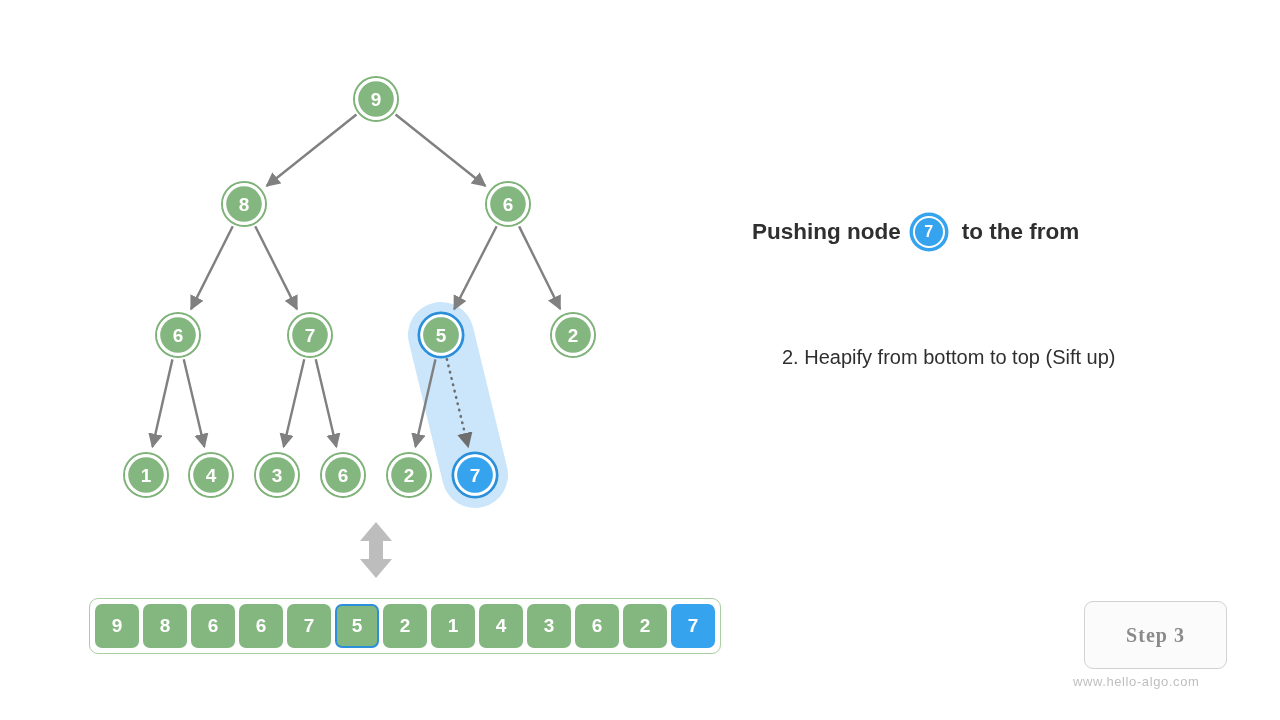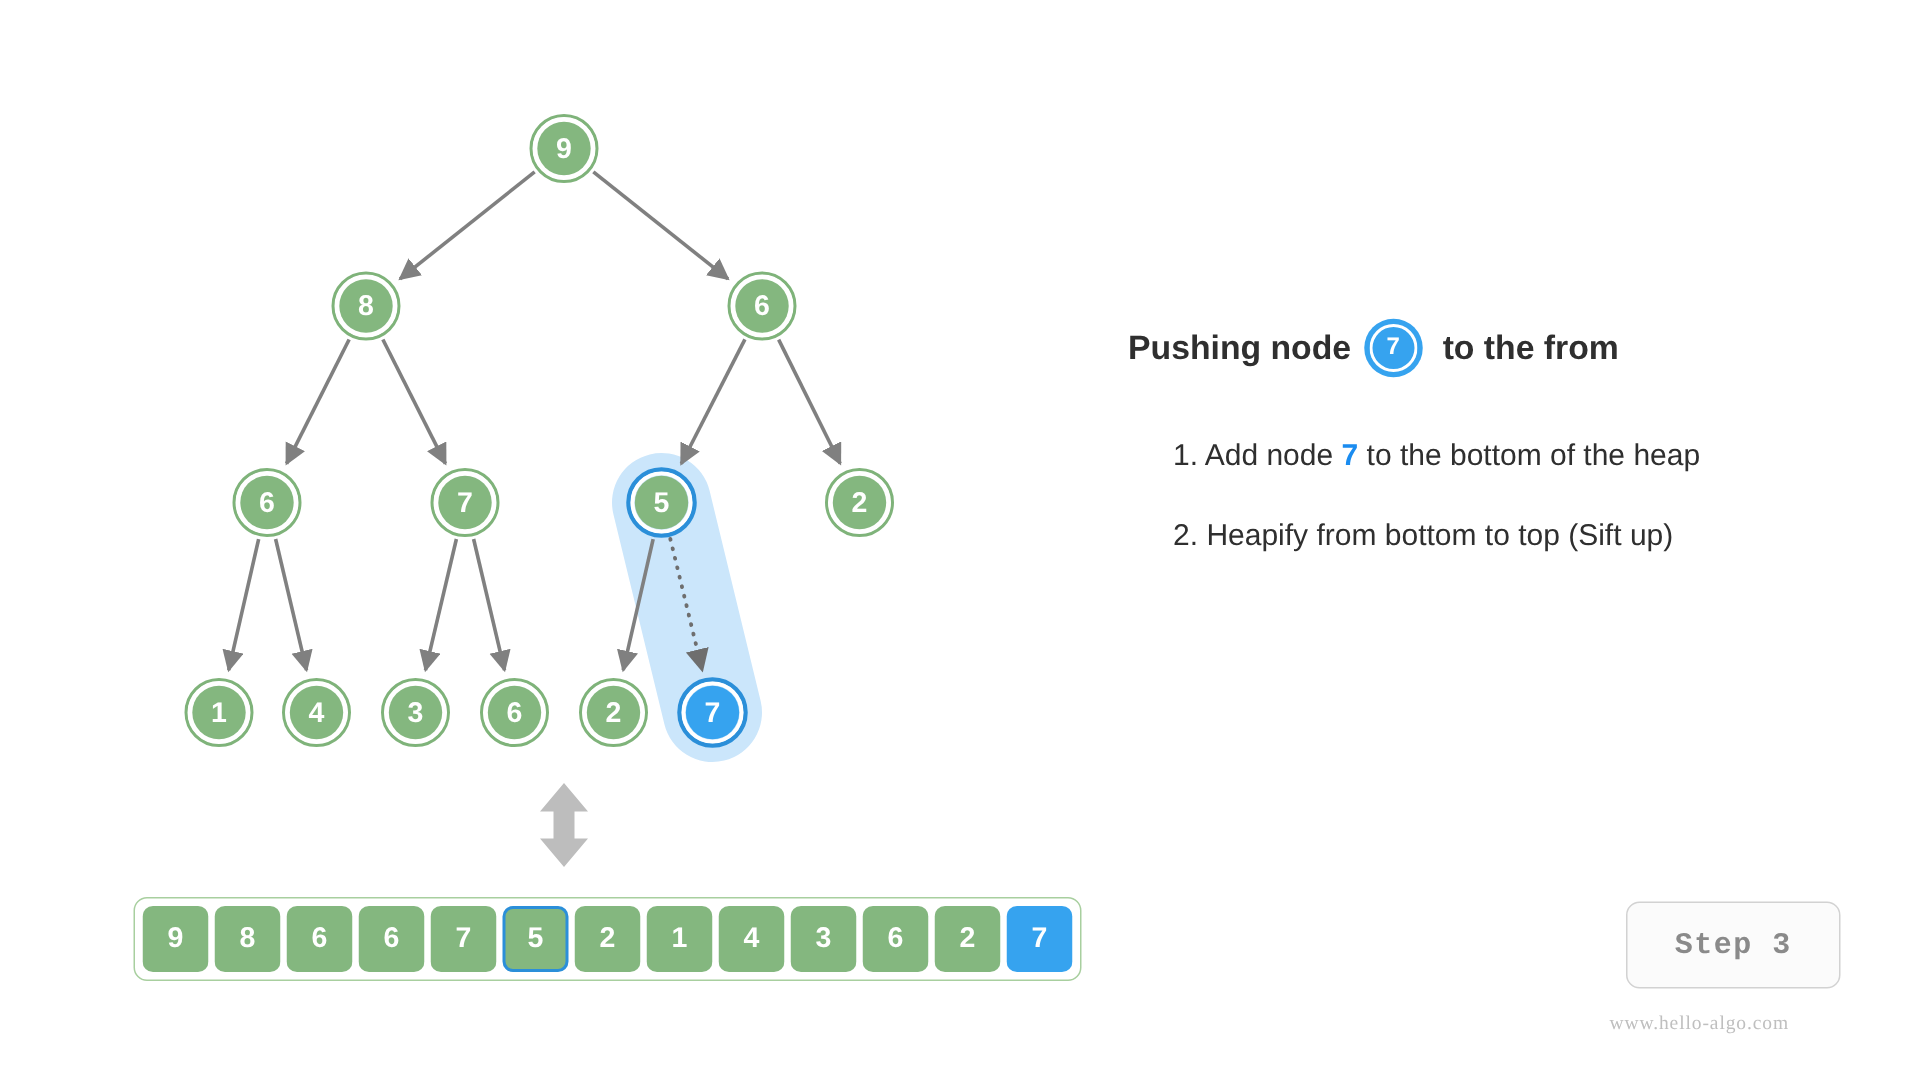--- a/index.html
+++ b/index.html
@@ -133,39 +133,39 @@
     white-space: nowrap;
     box-sizing: border-box;
   }
 
   
   #step-badge {
     position: absolute;
     left: 1084px;
     top: 601px;
     width: 143px;
-    height: 58px;
+    height: 68px;
     border: 1.2px solid #d2d2d2;
     border-radius: 9px;
     background: #fbfbfb;
     display: flex;
     align-items: center;
     justify-content: center;
-    font-family: Liberation Mono, monospace;
+    font-family: Liberation Serif, serif;
     font-size: 20px;
     font-weight: 700;
     letter-spacing: 1px;
     color: #8a8a8a;
     box-sizing: border-box;
   }
   #watermark {
     position: absolute;
     left: 1073px;
     top: 674px;
-    font-family: Liberation Serif, serif;
+    font-family: Liberation Sans, sans-serif;
     font-size: 13px;
     letter-spacing: 0.6px;
     color: #bfbfbf;
   }
 </style>
 </head>
 <body>
 
 <div id="diagram-panel">
   <svg id="tree-svg" width="740" height="600" viewBox="0 0 740 600">
@@ -301,26 +301,20 @@
 </div>
 
 <div id="info-panel">
 
   <div id="headline">
     <span>Pushing node</span>
     <span class="inline-badge">7</span>
     <span>to the from</span>
   </div>
 
-  <div class="step-line" id="step-line-1">
-    <span>1.</span>
-    <span>Add node</span>
-    <span class="blue-num">7</span>
-    <span>to the bottom of the heap</span>
-  </div>
 
   <div class="step-line" id="step-line-2">
     <span>2.</span>
     <span>Heapify from bottom to top (Sift up)</span>
   </div>
 
 </div>
 
 <div id="step-badge">Step 3</div>
 <div id="watermark">www.hello-algo.com</div>

